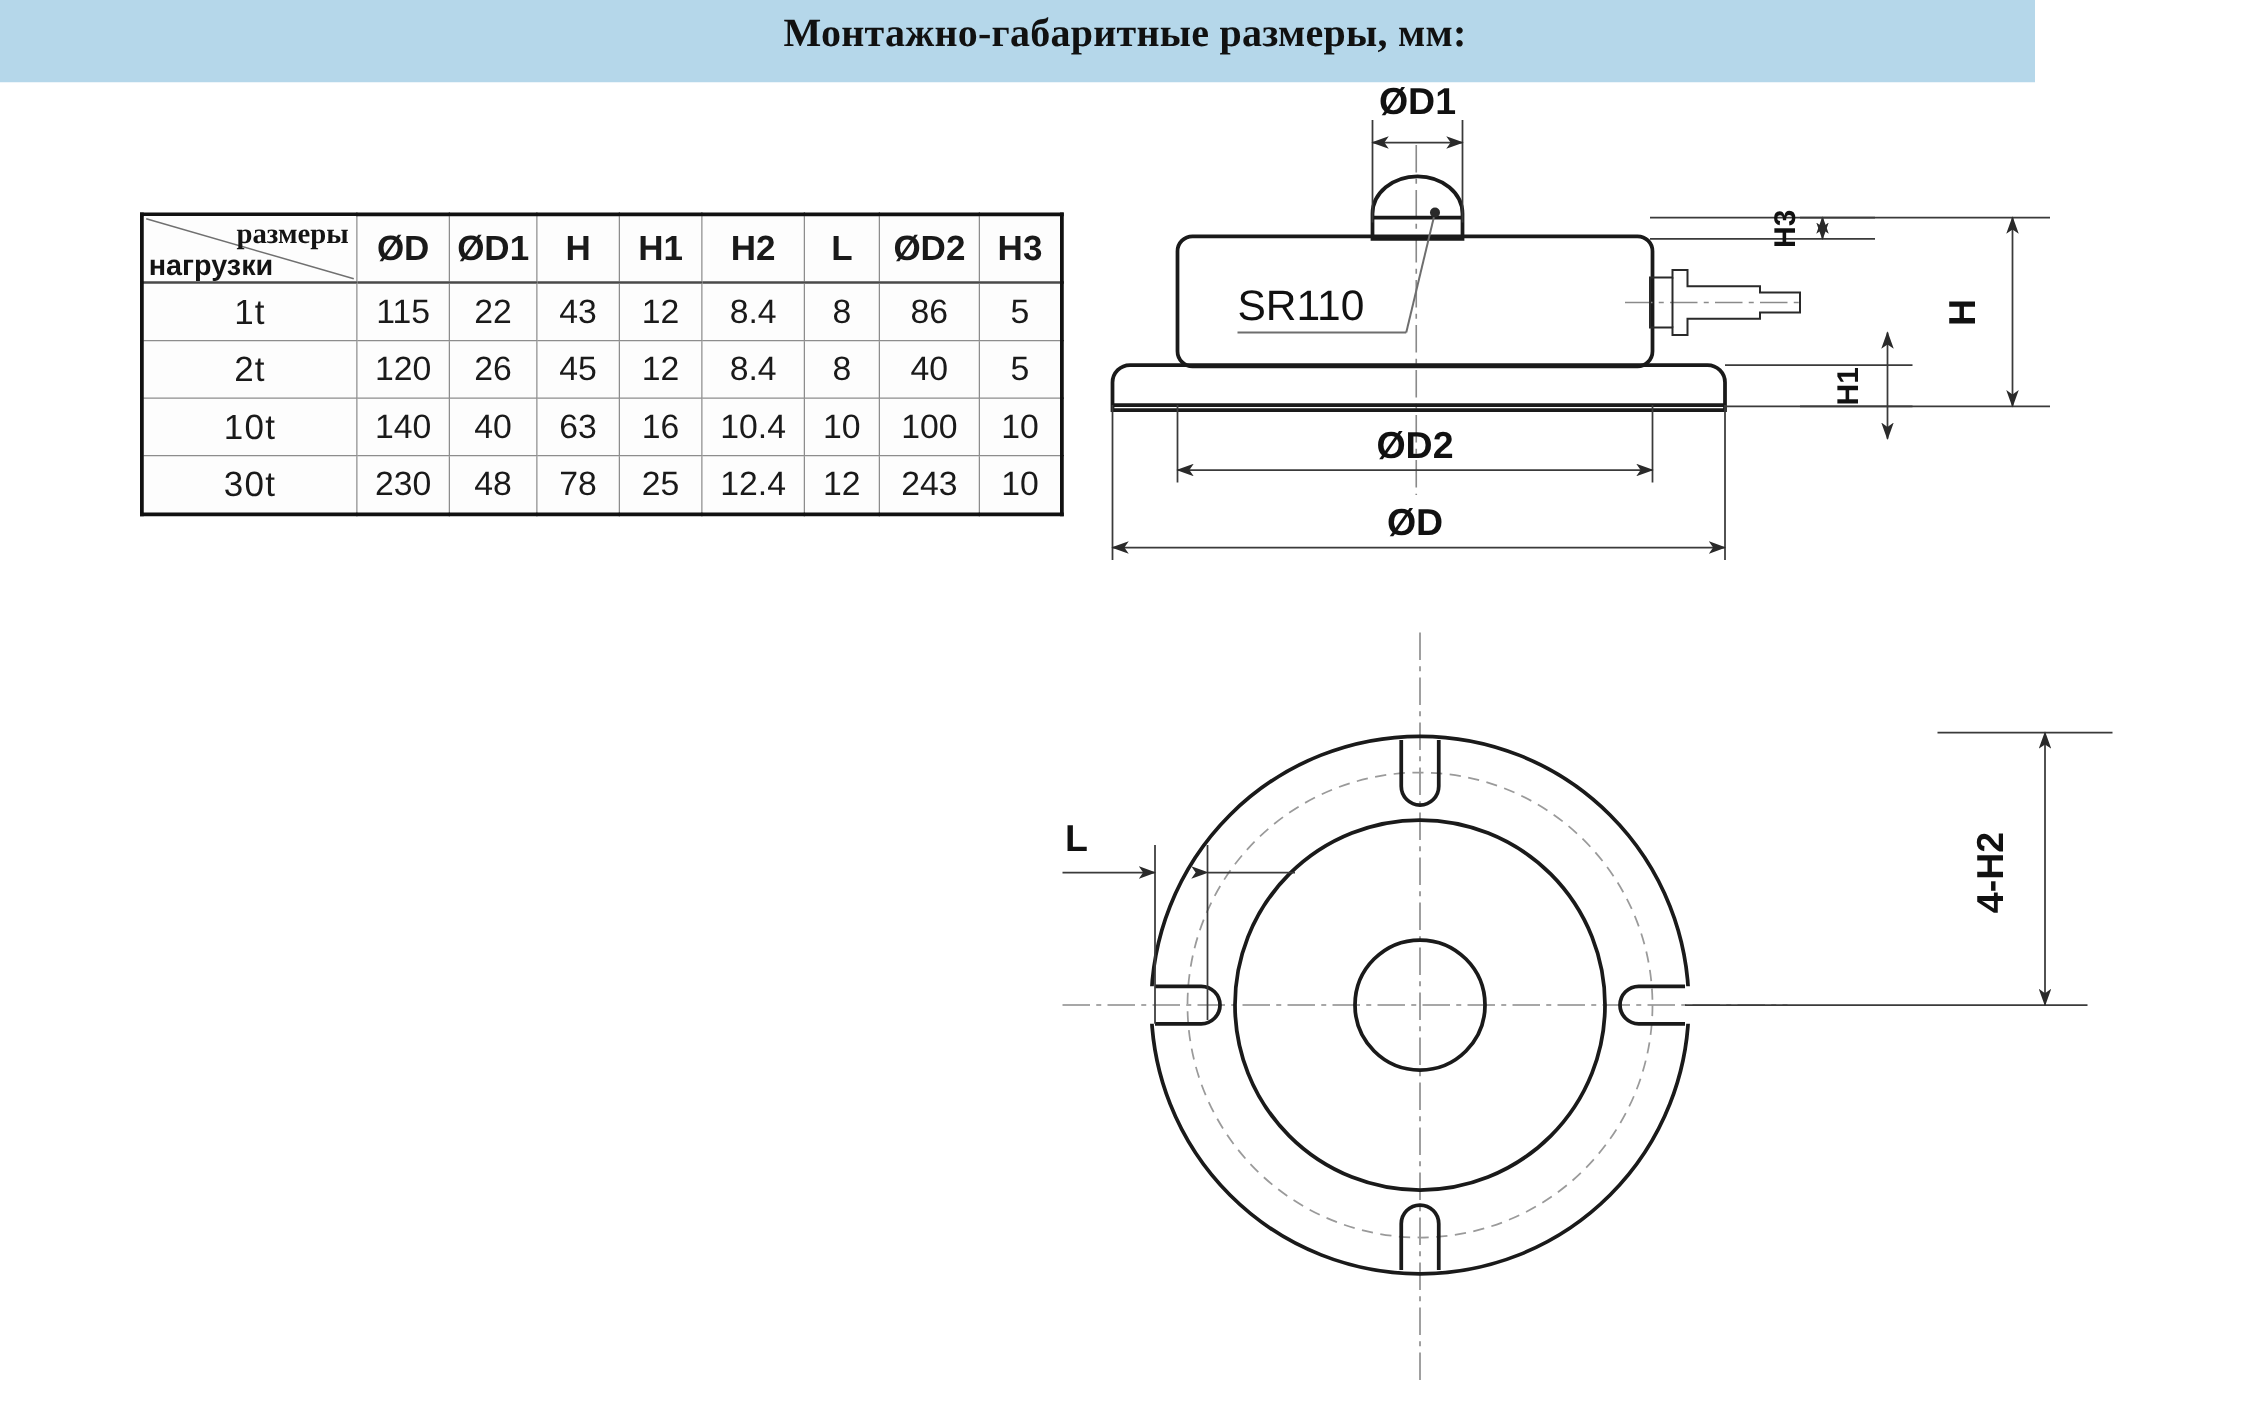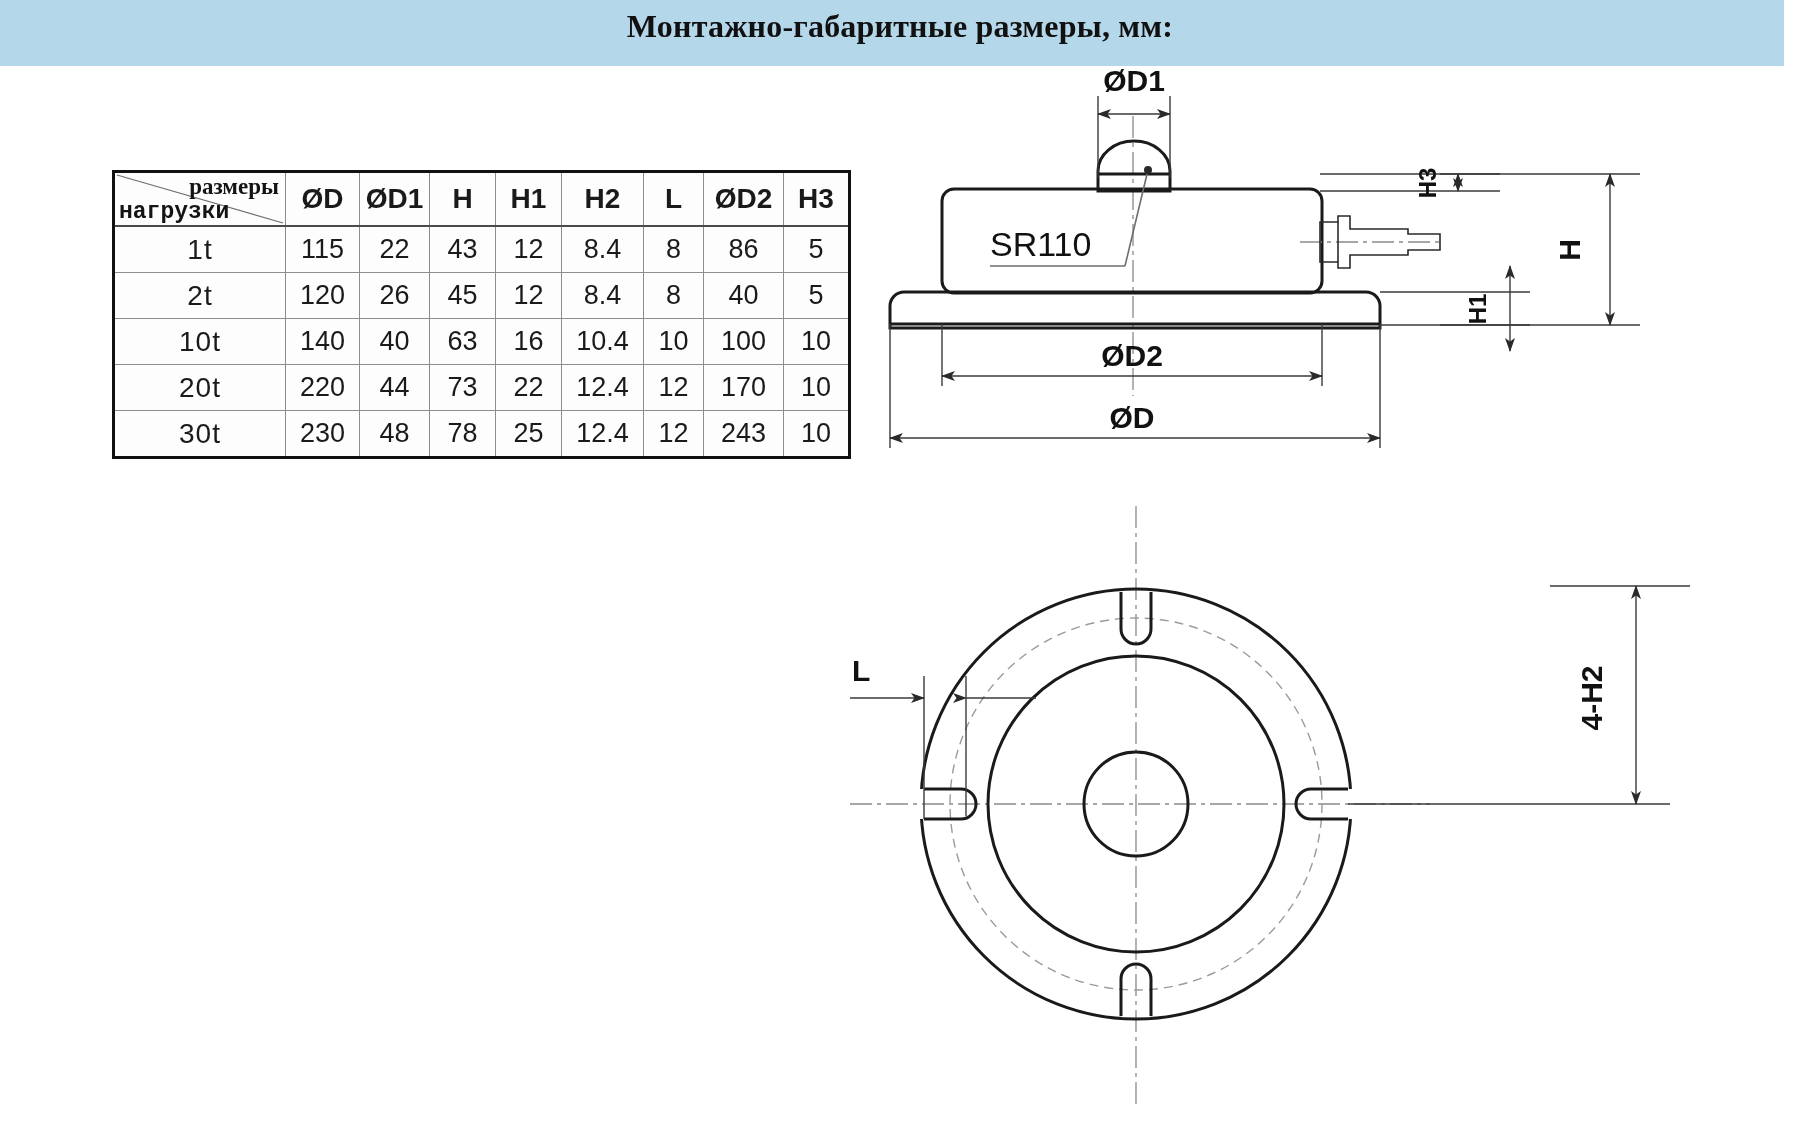--- a/index.html
+++ b/index.html
@@ -12,21 +12,21 @@
     height: 1125px;
     font-family: "Liberation Sans", sans-serif;
     position: relative;
     overflow: hidden;
   }
 
   
   #header-banner {
     position: absolute;
     left: 0; top: 0;
-    width: 1784px;
+    width: 1628px;
     height: 66px;
     background: #b5d7ea;
   }
   #header-title {
     position: absolute;
     left: 0;
     top: 8px;
     width: 1800px;
     text-align: center;
     font-family: "Liberation Serif", "DejaVu Serif", serif;
@@ -95,21 +95,21 @@
     font-family: "Liberation Serif", "DejaVu Serif", serif;
     font-size: 23px;
     font-weight: bold;
     color: #141414;
     line-height: 1;
   }
   .corner-bottom {
     position: absolute;
     left: 4px;
     bottom: 1px;
-    font-family: Liberation Mono, monospace;
+    font-family: Liberation Sans, sans-serif;
     font-size: 23px;
     font-weight: bold;
     color: #141414;
     line-height: 1;
   }
   
   table.dim-table td.load-cell {
     font-size: 28px;
     letter-spacing: 1px;
   }
@@ -234,31 +234,20 @@
           <td>140</td>
           <td>40</td>
           <td>63</td>
           <td>16</td>
           <td>10.4</td>
           <td>10</td>
           <td>100</td>
           <td>10</td>
         </tr>
         <tr>
-          <td class="load-cell">20t</td>
-          <td>220</td>
-          <td>44</td>
-          <td>73</td>
-          <td>22</td>
-          <td>12.4</td>
-          <td>12</td>
-          <td>170</td>
-          <td>10</td>
-        </tr>
-        <tr>
           <td class="load-cell">30t</td>
           <td>230</td>
           <td>48</td>
           <td>78</td>
           <td>25</td>
           <td>12.4</td>
           <td>12</td>
           <td>243</td>
           <td>10</td>
         </tr>

